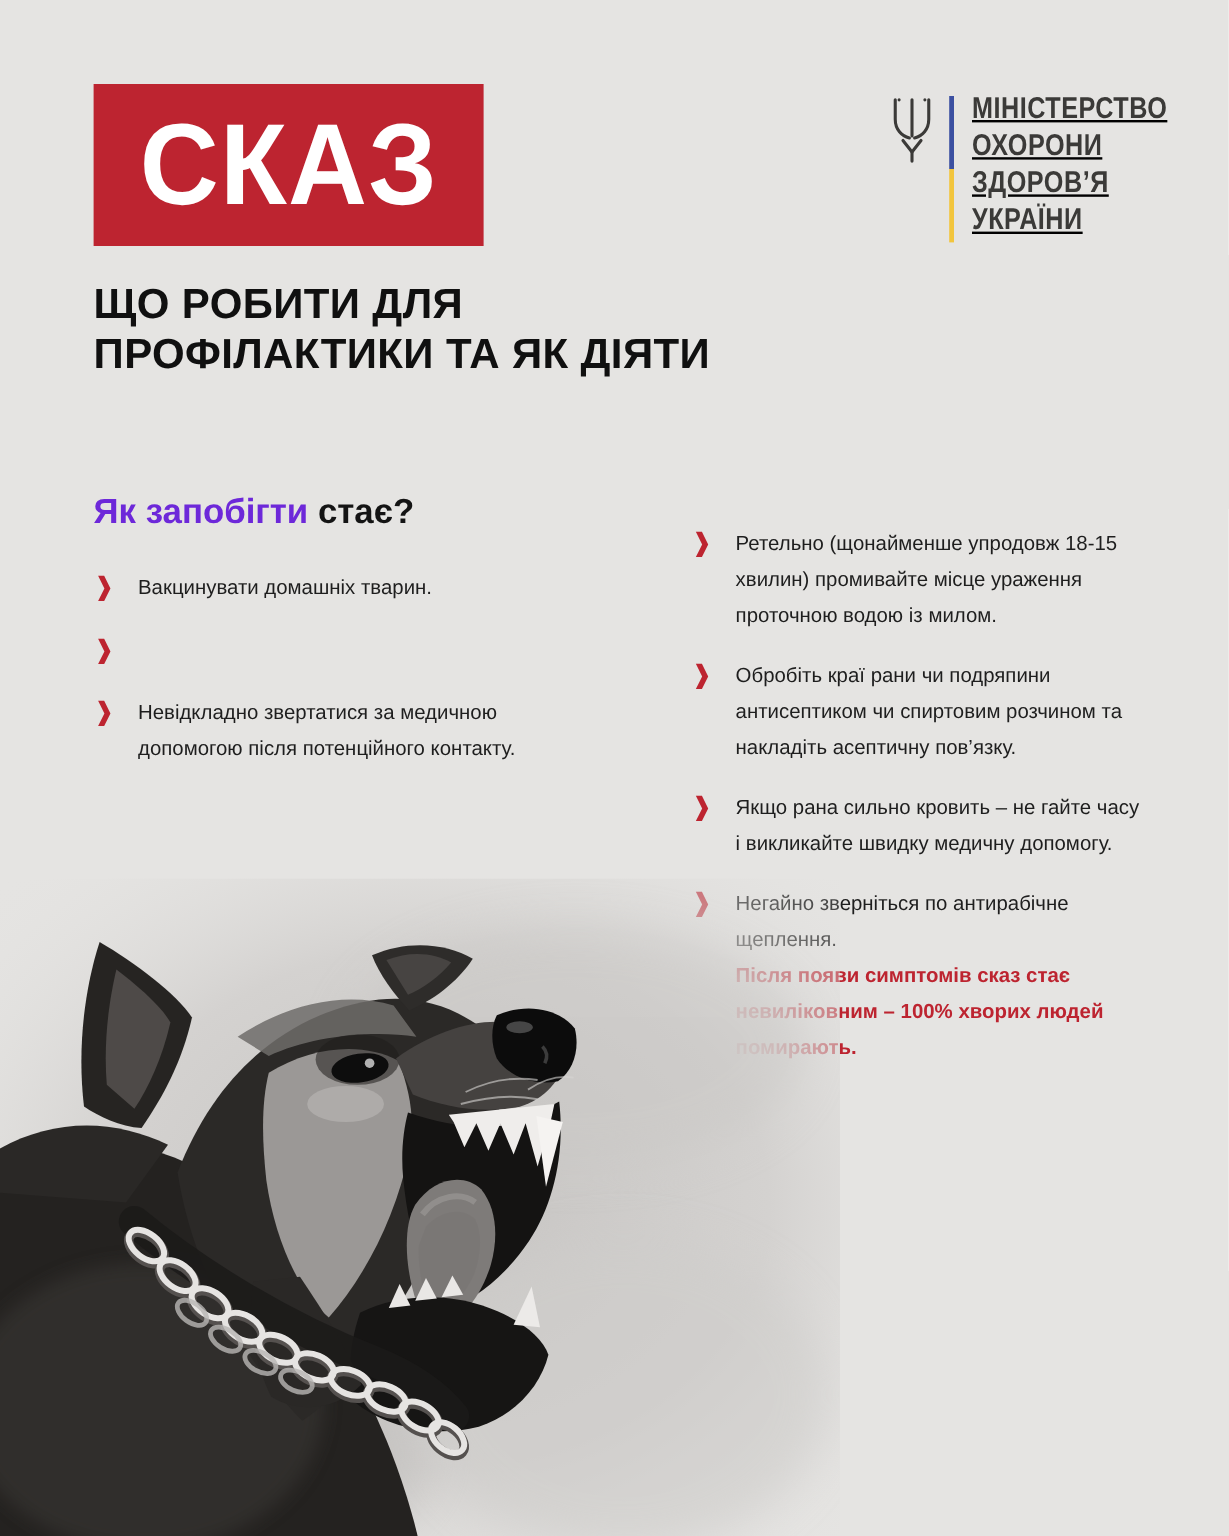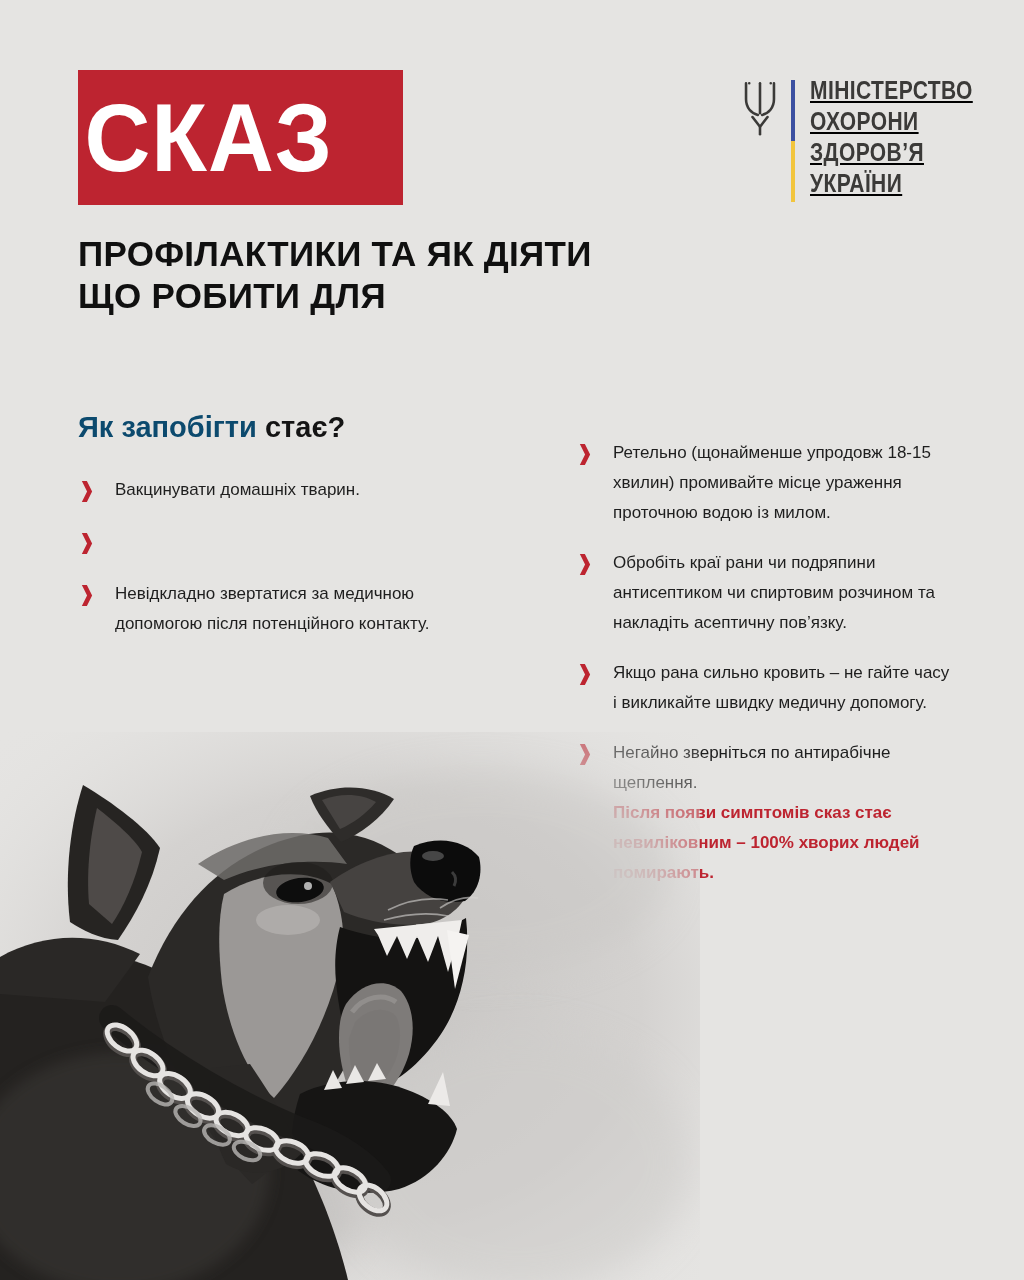--- a/index.html
+++ b/index.html
@@ -9,21 +9,21 @@
     background:#e5e4e2;
     font-family:"Liberation Sans","DejaVu Sans",sans-serif;
     overflow:hidden;
   }
 
   
   .badge-box {
     position:absolute; left:78px; top:70px;
     width:325px; height:135px;
     background:#bd2430;
-    display:flex; align-items:center; 
+    display:flex; align-items:center; justify-content:center;
   }
   .badge-text {
     color:#ffffff; font-weight:bold; font-size:96px;
     letter-spacing:1px; transform:scaleX(0.95);
     line-height:1;
   }
 
   
   .ministry { position:absolute; left:740px; top:78px; display:flex; align-items:flex-start;text-decoration:underline; }
   .trident { width:40px; height:58px; margin-top:2px; }
@@ -43,21 +43,21 @@
   .main-heading {
     position:absolute; left:78px; top:233px;
     font-size:35px; line-height:42px; font-weight:bold;
     color:#101010; letter-spacing:0.3px;
   }
 
   
   .col-left  { position:absolute; left:78px;  top:410px; width:352px; }
   .col-right { position:absolute; left:576px; top:406px; width:376px; }
   .col-heading { font-size:29px; line-height:35px; font-weight:bold; color:#141414; }
-  .red-text { color:#0c4a6e; }
+  .red-text { color:#6d28d9; }
   .bullets-left  { margin-top:30px; }
   .bullets-right { margin-top:32px; }
   .bullet { display:flex; margin-bottom:22px; }
   .bullet-icon {
     flex:none; width:37px; color:#bd2430;
     font-size:21px; line-height:30px; font-weight:bold;
   }
   .bullet-text { font-size:17px; line-height:30px; color:#1e1e1e; }
   .block-red { display:block; color:#bd2430; font-weight:bold; }
 
@@ -87,22 +87,22 @@
     <div class="flag-bar"></div>
     <div class="ministry-text">
       <div>МІНІСТЕРСТВО</div>
       <div>ОХОРОНИ</div>
       <div>ЗДОРОВ’Я</div>
       <div>УКРАЇНИ</div>
     </div>
   </div>
 
   <div class="main-heading">
+    <div>ЩО РОБИТИ ДЛЯ</div>
     <div>ПРОФІЛАКТИКИ ТА ЯК ДІЯТИ</div>
-    <div>ЩО РОБИТИ ДЛЯ</div>
   </div>
 
   <div class="col-left">
     <div class="col-heading">
       <span class="red-text">Як запобігти</span><span> стає?</span>
     </div>
     <div class="bullets-left">
       <div class="bullet">
         <span class="bullet-icon">❱</span>
         <span class="bullet-text">Вакцинувати домашніх тварин.</span>

